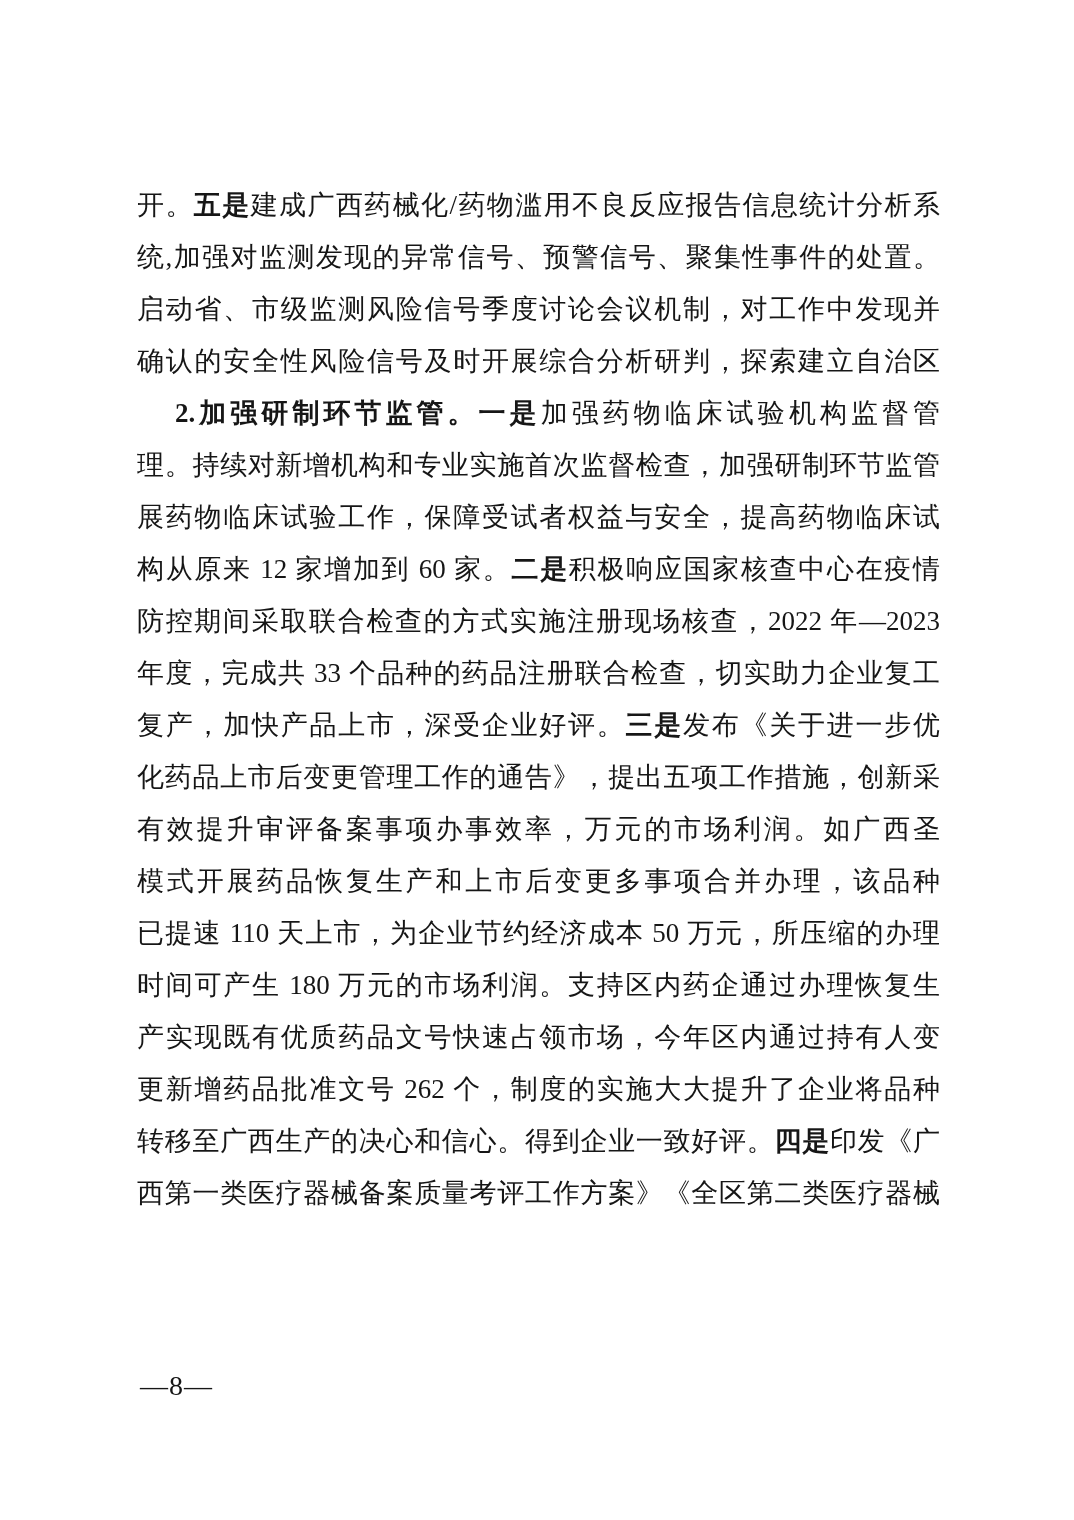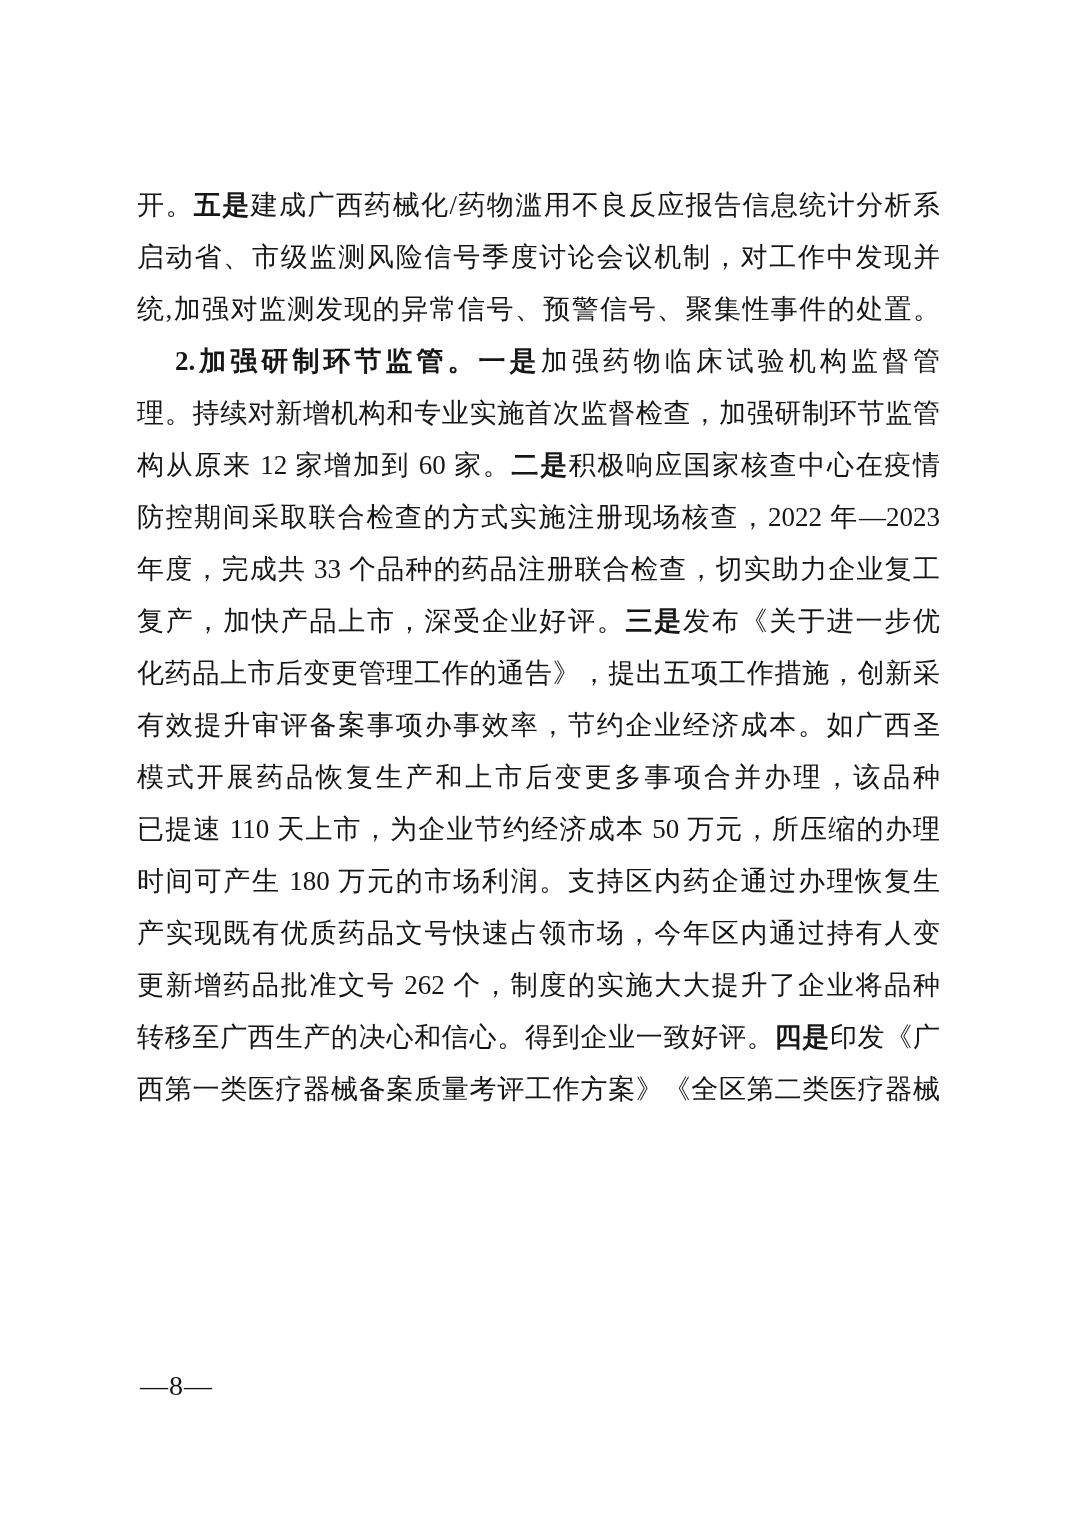--- a/index.html
+++ b/index.html
@@ -50,30 +50,32 @@
     letter-spacing: 1px;
     color: #161616;
   }
 </style>
 </head>
 <body>
 
 <div class="page">
   <main class="text-block">
       <div class="line"><span>开。</span><span class="bold">五是</span><span>建成广西药械化/药物滥用不良反应报告信息统计分析系</span></div>
+      <div class="line"><span>统,加强对监测发现的异常信号、预警信号、聚集性事件的处置。</span></div>
       <div class="line"><span>启动省、市级监测风险信号季度讨论会议机制，对工作中发现并</span></div>
-      <div class="line"><span>统,加强对监测发现的异常信号、预警信号、聚集性事件的处置。</span></div>
+      <div class="line"><span>确认的安全性风险信号及时开展综合分析研判，探索建立自治区</span></div>
       <div class="line indent"><span class="bold">2.加强研制环节监管。</span><span class="bold">一是</span><span>加强药物临床试验机构监督管</span></div>
       <div class="line"><span>理。持续对新增机构和专业实施首次监督检查，加强研制环节监管</span></div>
+      <div class="line"><span>展药物临床试验工作，保障受试者权益与安全，提高药物临床试</span></div>
       <div class="line"><span>构从原来 12 家增加到 60 家。</span><span class="bold">二是</span><span>积极响应国家核查中心在疫情</span></div>
       <div class="line"><span>防控期间采取联合检查的方式实施注册现场核查，2022 年—2023</span></div>
       <div class="line"><span>年度，完成共 33 个品种的药品注册联合检查，切实助力企业复工</span></div>
       <div class="line"><span>复产，加快产品上市，深受企业好评。</span><span class="bold">三是</span><span>发布《关于进一步优</span></div>
       <div class="line"><span>化药品上市后变更管理工作的通告》，提出五项工作措施，创新采</span></div>
-      <div class="line"><span>有效提升审评备案事项办事效率，节约企业经济成本。如广西圣</span></div>
+      <div class="line"><span>有效提升审评备案事项办事效率，万元的市场利润。如广西圣</span></div>
       <div class="line"><span>模式开展药品恢复生产和上市后变更多事项合并办理，该品种</span></div>
       <div class="line"><span>已提速 110 天上市，为企业节约经济成本 50 万元，所压缩的办理</span></div>
       <div class="line"><span>时间可产生 180 万元的市场利润。支持区内药企通过办理恢复生</span></div>
       <div class="line"><span>产实现既有优质药品文号快速占领市场，今年区内通过持有人变</span></div>
       <div class="line"><span>更新增药品批准文号 262 个，制度的实施大大提升了企业将品种</span></div>
       <div class="line"><span>转移至广西生产的决心和信心。得到企业一致好评。</span><span class="bold">四是</span><span>印发《广</span></div>
       <div class="line"><span>西第一类医疗器械备案质量考评工作方案》《全区第二类医疗器械</span></div>
     </main>
   <div class="page-number">—8—</div>
 </div>

